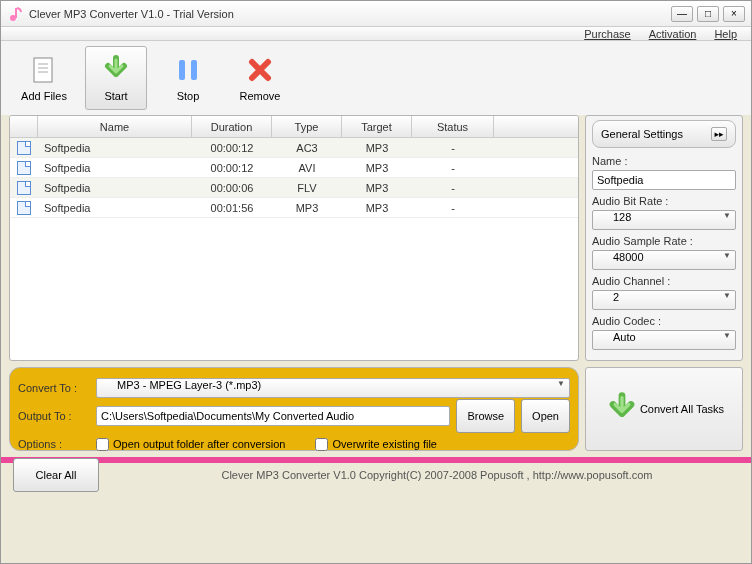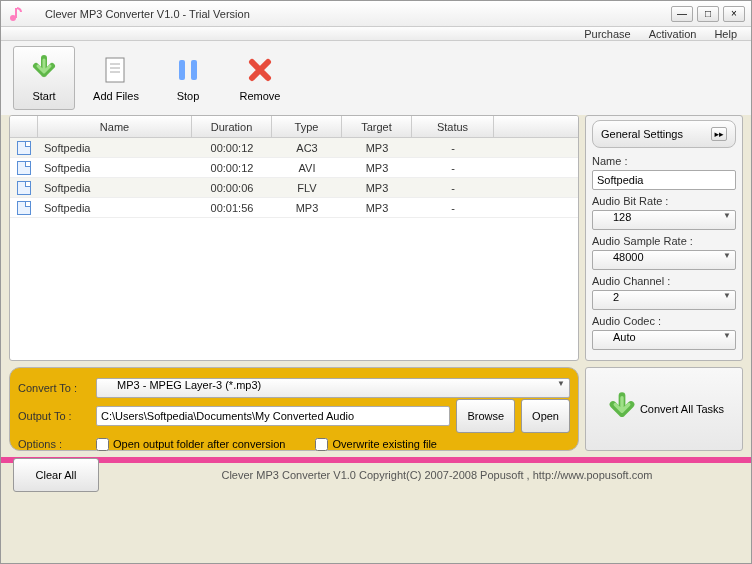--- a/index.html
+++ b/index.html
@@ -1,23 +1,23 @@
 <!DOCTYPE html>
 <html><head>
 <meta charset="utf-8">
 <style>
 * { box-sizing: border-box; margin: 0; padding: 0; font-family: Tahoma, sans-serif; font-size: 11px; }
 body { background: #ece9d8; width: 752px; height: 564px; overflow: hidden; }
 .window { border: 1px solid #999; width: 752px; height: 564px; display: flex; flex-direction: column; background: #ece9d8; }
 .titlebar { height: 26px; background: linear-gradient(#fff, #eee); display:flex; align-items:center; border-bottom:1px solid #ccc; padding:0 6px; }
 .titlebar .logo { width:16px; height:16px; margin-right:6px; }
-.titlebar .title { flex:1; color:#333;margin-left:16px; }
+.titlebar .title { flex:1; color:#333; }
 .titlebar .winbtns { display:flex; gap:4px; }
 .winbtn { width:22px; height:16px; background:linear-gradient(#fff,#e5e5e5); border:1px solid #aaa; border-radius:2px; display:flex; align-items:center; justify-content:center; cursor:pointer; font-size:10px; }
-.menubar { height:14px; background:linear-gradient(#fdfdfd,#ececec); display:flex; justify-content:flex-end; align-items:center; gap:18px; padding-right:14px; border-bottom:1px solid #ccc; color:#333; }
+.menubar { height:14px; background:linear-gradient(#fdfdfd,#ececec); display:flex; justify-content:flex-end; align-items:center; gap:18px; padding-right:14px; border-bottom:1px solid #ccc; color:#333;text-decoration:underline; }
 .menubar span { cursor:pointer; }
 .toolbar { height:74px; background:#f4f4f4; display:flex; align-items:center; gap:10px; padding:6px 12px; }
 .toolbtn { width:62px; height:64px; display:flex; flex-direction:column; align-items:center; justify-content:center; gap:4px; cursor:pointer; border-radius:3px; }
 .toolbtn.selected { background:linear-gradient(#fefefe,#e4e4e4); border:1px solid #b5b5b5; }
 .toolbtn .icon { width:32px; height:32px; display:flex; align-items:center; justify-content:center; }
 .main-row { display:flex; gap:6px; padding:0 8px; height:246px; }
 .table-panel { flex:1; border:1px solid #b5b5b5; border-radius:3px; background:#fff; overflow:hidden; }
 .table-header { display:flex; height:22px; background:linear-gradient(#fff,#e8e8e8); border-bottom:1px solid #ccc; }
 .th { border-right:1px solid #ccc; display:flex; align-items:center; justify-content:center; color:#333; }
 .tr { display:flex; height:20px; border-bottom:1px solid #eee; align-items:center; }
@@ -66,39 +66,39 @@
     </div>
   </div>
 
   <div class="menubar">
     <span>Purchase</span>
     <span>Activation</span>
     <span>Help</span>
   </div>
 
   <div class="toolbar">
-    <div class="toolbtn selected">
-      <span class="icon">
-          <svg viewBox="0 0 32 32" width="32" height="32">
-            <path d="M16 4 L16 20 M16 20 L8 12 M16 20 L24 12" stroke="#5fb749" stroke-width="6" fill="none" stroke-linecap="round"></path>
-            <path d="M16 6 L16 18 M16 18 L10 12 M16 18 L22 12" stroke="#9fe088" stroke-width="3" fill="none" stroke-linecap="round"></path>
-          </svg>
-        </span>
-      <span>Start</span>
-    </div>
     <div class="toolbtn">
       <span class="icon">
           <svg viewBox="0 0 32 32" width="32" height="32">
             <rect x="6" y="4" width="18" height="24" fill="#fff" stroke="#888"></rect>
             <line x1="10" y1="10" x2="20" y2="10" stroke="#aaa"></line>
             <line x1="10" y1="14" x2="20" y2="14" stroke="#aaa"></line>
             <line x1="10" y1="18" x2="20" y2="18" stroke="#aaa"></line>
           </svg>
         </span>
       <span>Add Files</span>
+    </div>
+    <div class="toolbtn selected">
+      <span class="icon">
+          <svg viewBox="0 0 32 32" width="32" height="32">
+            <path d="M16 4 L16 20 M16 20 L8 12 M16 20 L24 12" stroke="#5fb749" stroke-width="6" fill="none" stroke-linecap="round"></path>
+            <path d="M16 6 L16 18 M16 18 L10 12 M16 18 L22 12" stroke="#9fe088" stroke-width="3" fill="none" stroke-linecap="round"></path>
+          </svg>
+        </span>
+      <span>Start</span>
     </div>
     <div class="toolbtn">
       <span class="icon">
           <svg viewBox="0 0 32 32" width="32" height="32">
             <rect x="7" y="6" width="6" height="20" fill="#6fa8ff" rx="2"></rect>
             <rect x="19" y="6" width="6" height="20" fill="#6fa8ff" rx="2"></rect>
           </svg>
         </span>
       <span>Stop</span>
     </div>

